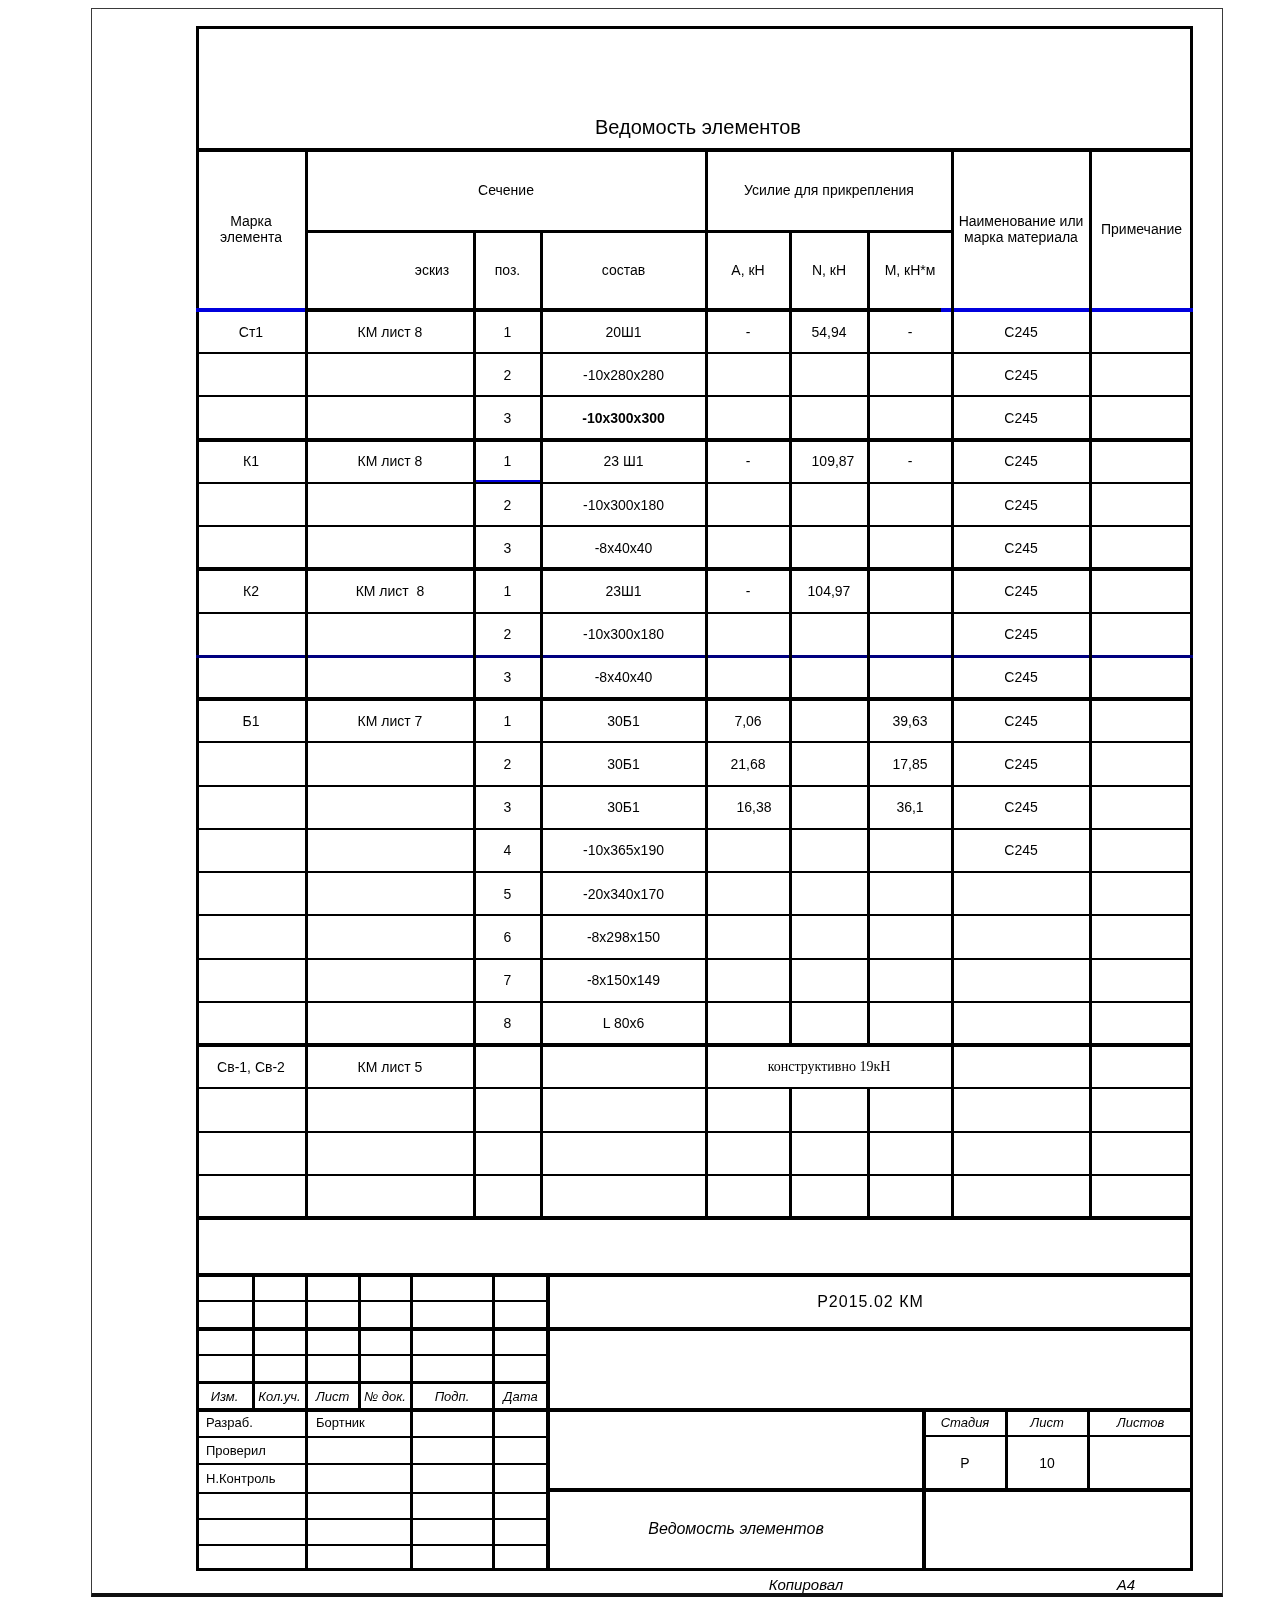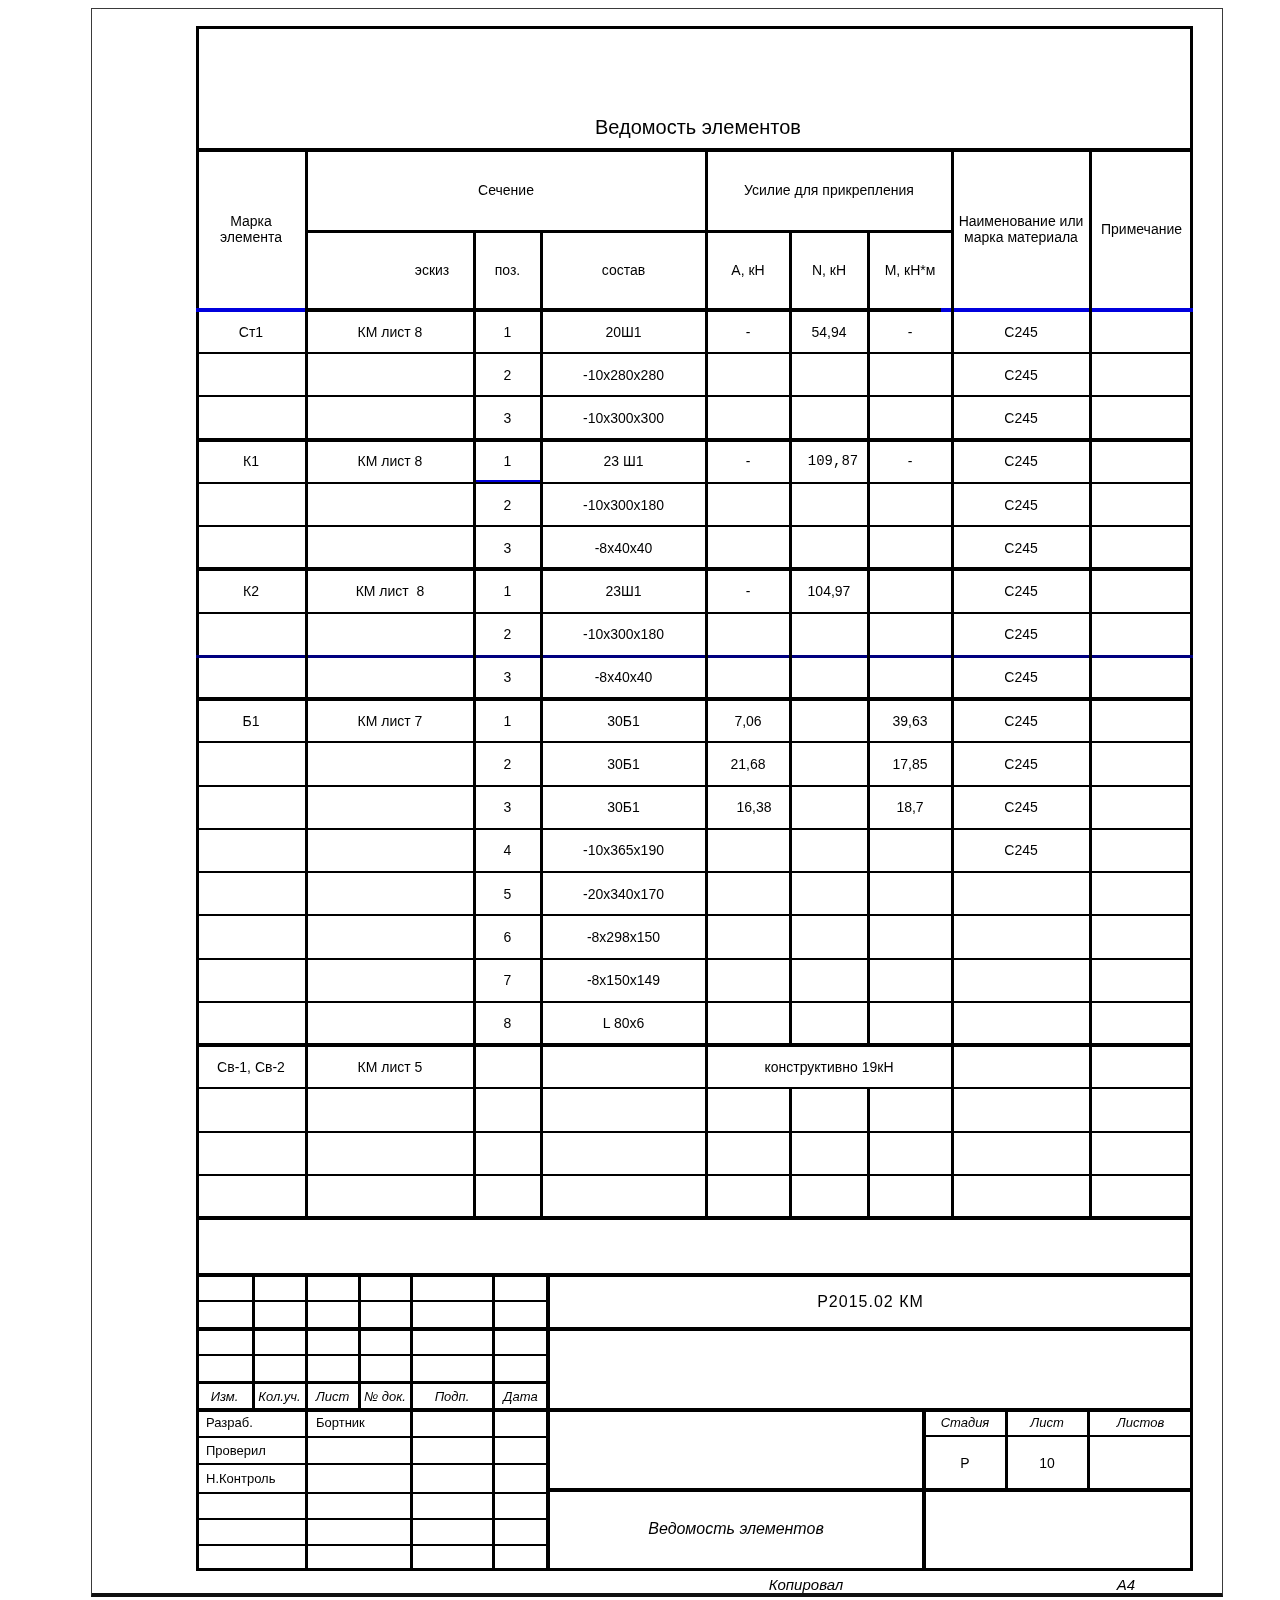--- a/index.html
+++ b/index.html
@@ -85,28 +85,28 @@
       <div class="txt" style="left: 460px; top: 310px; width: 63px; height: 43.2381px;">1</div>
       <div class="txt" style="left: 527px; top: 310px; width: 161px; height: 43.2381px;">20Ш1</div>
       <div class="txt" style="left: 692px; top: 310px; width: 80px; height: 43.2381px;">-</div>
       <div class="txt" style="left: 776px; top: 310px; width: 74px; height: 43.2381px;">54,94</div>
       <div class="txt" style="left: 854px; top: 310px; width: 80px; height: 43.2381px;">-</div>
       <div class="txt" style="left: 938px; top: 310px; width: 134px; height: 43.2381px;">С245</div>
       <div class="txt" style="left: 460px; top: 353.238px; width: 63px; height: 43.2381px;">2</div>
       <div class="txt" style="left: 527px; top: 353.238px; width: 161px; height: 43.2381px;">-10х280х280</div>
       <div class="txt" style="left: 938px; top: 353.238px; width: 134px; height: 43.2381px;">С245</div>
       <div class="txt" style="left: 460px; top: 396.476px; width: 63px; height: 43.2381px;">3</div>
-      <div class="txt" style="left: 527px; top: 396.476px; width: 161px; height: 43.2381px;">-10х300х300</div>
+      <div class="txt" style="left: 527px; top: 396.476px; width: 161px; height: 43.2381px; font-weight: bold;">-10х300х300</div>
       <div class="txt" style="left: 938px; top: 396.476px; width: 134px; height: 43.2381px;">С245</div>
       <div class="txt" style="left: 182px; top: 439.714px; width: 106px; height: 43.2381px;">К1</div>
       <div class="txt" style="left: 292px; top: 439.714px; width: 164px; height: 43.2381px;">КМ лист 8</div>
       <div class="txt" style="left: 460px; top: 439.714px; width: 63px; height: 43.2381px;">1</div>
       <div class="txt" style="left: 527px; top: 439.714px; width: 161px; height: 43.2381px;">23 Ш1</div>
       <div class="txt" style="left: 692px; top: 439.714px; width: 80px; height: 43.2381px;">-</div>
-      <div class="txt" style="left: 776px; top: 439.714px; width: 82px; height: 43.2381px; font-family: Liberation Mono, monospace;">109,87</div>
+      <div class="txt" style="left: 776px; top: 439.714px; width: 82px; height: 43.2381px;">109,87</div>
       <div class="txt" style="left: 854px; top: 439.714px; width: 80px; height: 43.2381px;">-</div>
       <div class="txt" style="left: 938px; top: 439.714px; width: 134px; height: 43.2381px;">С245</div>
       <div class="txt" style="left: 460px; top: 482.952px; width: 63px; height: 43.2381px;">2</div>
       <div class="txt" style="left: 527px; top: 482.952px; width: 161px; height: 43.2381px;">-10х300х180</div>
       <div class="txt" style="left: 938px; top: 482.952px; width: 134px; height: 43.2381px;">С245</div>
       <div class="txt" style="left: 460px; top: 526.19px; width: 63px; height: 43.2381px;">3</div>
       <div class="txt" style="left: 527px; top: 526.19px; width: 161px; height: 43.2381px;">-8х40х40</div>
       <div class="txt" style="left: 938px; top: 526.19px; width: 134px; height: 43.2381px;">С245</div>
       <div class="txt" style="left: 182px; top: 569.429px; width: 106px; height: 43.2381px;">К2</div>
       <div class="txt" style="left: 292px; top: 569.429px; width: 164px; height: 43.2381px;">КМ лист  8</div>
@@ -129,36 +129,36 @@
       <div class="txt" style="left: 854px; top: 699.143px; width: 80px; height: 43.2381px;">39,63</div>
       <div class="txt" style="left: 938px; top: 699.143px; width: 134px; height: 43.2381px;">С245</div>
       <div class="txt" style="left: 460px; top: 742.381px; width: 63px; height: 43.2381px;">2</div>
       <div class="txt" style="left: 527px; top: 742.381px; width: 161px; height: 43.2381px;">30Б1</div>
       <div class="txt" style="left: 692px; top: 742.381px; width: 80px; height: 43.2381px;">21,68</div>
       <div class="txt" style="left: 854px; top: 742.381px; width: 80px; height: 43.2381px;">17,85</div>
       <div class="txt" style="left: 938px; top: 742.381px; width: 134px; height: 43.2381px;">С245</div>
       <div class="txt" style="left: 460px; top: 785.619px; width: 63px; height: 43.2381px;">3</div>
       <div class="txt" style="left: 527px; top: 785.619px; width: 161px; height: 43.2381px;">30Б1</div>
       <div class="txt" style="left: 692px; top: 785.619px; width: 80px; height: 43.2381px; padding-left: 6px;">16,38</div>
-      <div class="txt" style="left: 854px; top: 785.619px; width: 80px; height: 43.2381px;">18,7</div>
+      <div class="txt" style="left: 854px; top: 785.619px; width: 80px; height: 43.2381px;">36,1</div>
       <div class="txt" style="left: 938px; top: 785.619px; width: 134px; height: 43.2381px;">С245</div>
       <div class="txt" style="left: 460px; top: 828.857px; width: 63px; height: 43.2381px;">4</div>
       <div class="txt" style="left: 527px; top: 828.857px; width: 161px; height: 43.2381px;">-10х365х190</div>
       <div class="txt" style="left: 938px; top: 828.857px; width: 134px; height: 43.2381px;">С245</div>
       <div class="txt" style="left: 460px; top: 872.095px; width: 63px; height: 43.2381px;">5</div>
       <div class="txt" style="left: 527px; top: 872.095px; width: 161px; height: 43.2381px;">-20х340х170</div>
       <div class="txt" style="left: 460px; top: 915.333px; width: 63px; height: 43.2381px;">6</div>
       <div class="txt" style="left: 527px; top: 915.333px; width: 161px; height: 43.2381px;">-8х298х150</div>
       <div class="txt" style="left: 460px; top: 958.571px; width: 63px; height: 43.2381px;">7</div>
       <div class="txt" style="left: 527px; top: 958.571px; width: 161px; height: 43.2381px;">-8х150х149</div>
       <div class="txt" style="left: 460px; top: 1001.81px; width: 63px; height: 43.2381px;">8</div>
       <div class="txt" style="left: 527px; top: 1001.81px; width: 161px; height: 43.2381px;">L 80х6</div>
       <div class="txt" style="left: 182px; top: 1045.05px; width: 106px; height: 43.2381px;">Св-1, Св-2</div>
       <div class="txt" style="left: 292px; top: 1045.05px; width: 164px; height: 43.2381px;">КМ лист 5</div>
-      <div class="txt" style="left: 690px; top: 1045.05px; width: 246px; height: 43.2381px;">конструктивно 19кН</div>
+      <div class="txt" style="left: 690px; top: 1045.05px; width: 246px; height: 43.2381px; font-family: Liberation Serif, serif;">конструктивно 19кН</div>
       <div class="ln" style="left: 180px; top: 1273px; width: 997px; height: 4px;"></div>
       <div class="ln" style="left: 180px; top: 1300px; width: 352px; height: 2px;"></div>
       <div class="ln" style="left: 180px; top: 1327px; width: 997px; height: 4px;"></div>
       <div class="ln" style="left: 180px; top: 1354px; width: 352px; height: 2px;"></div>
       <div class="ln" style="left: 180px; top: 1381px; width: 352px; height: 3px;"></div>
       <div class="ln" style="left: 180px; top: 1408px; width: 997px; height: 4px;"></div>
       <div class="ln" style="left: 180px; top: 1436px; width: 352px; height: 2px;"></div>
       <div class="ln" style="left: 908px; top: 1435px; width: 269px; height: 2px;"></div>
       <div class="ln" style="left: 180px; top: 1463px; width: 352px; height: 2px;"></div>
       <div class="ln" style="left: 532px; top: 1488px; width: 645px; height: 4px;"></div>

